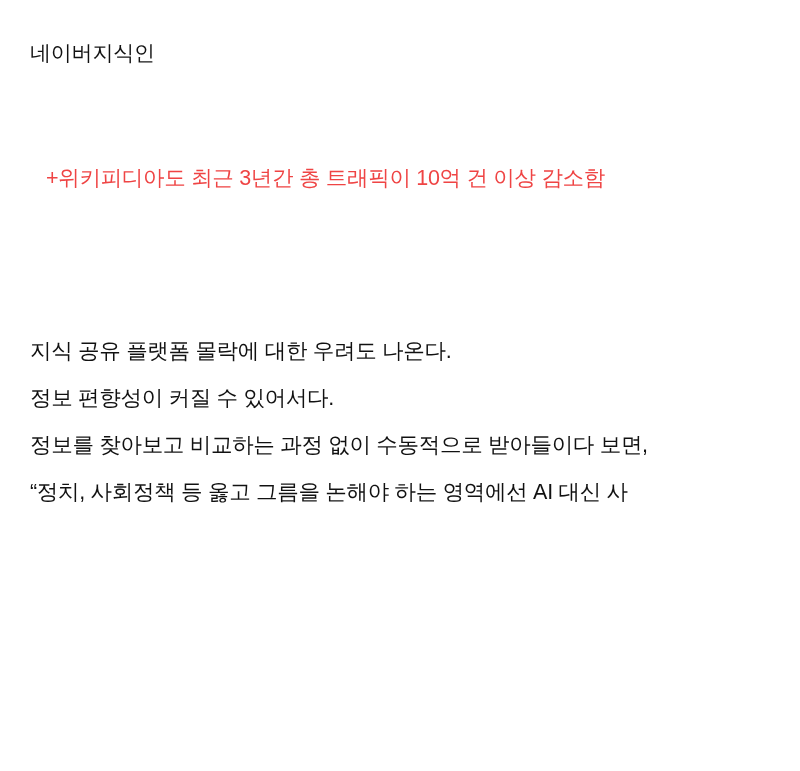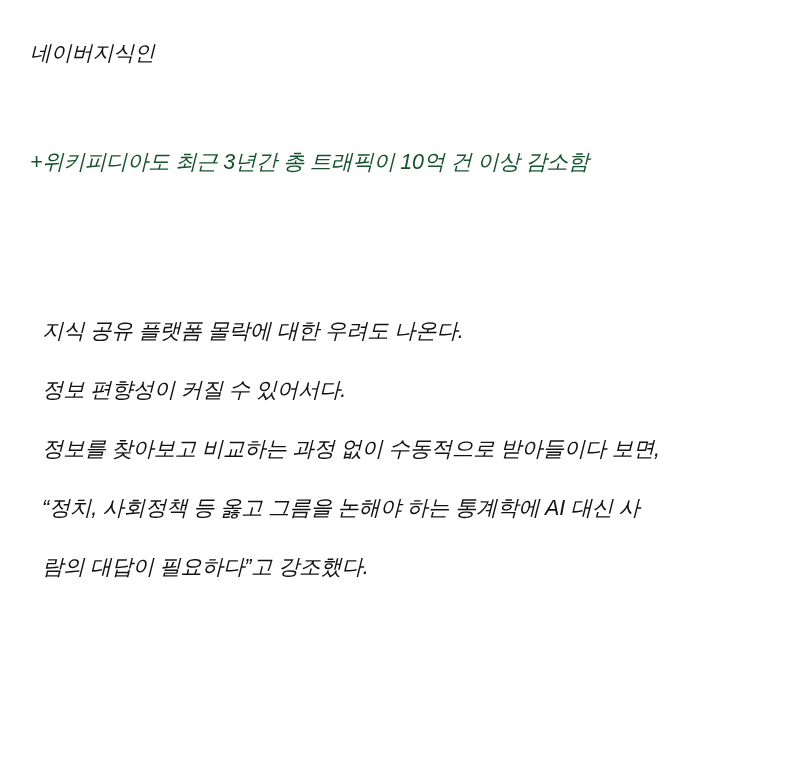--- a/index.html
+++ b/index.html
@@ -13,48 +13,47 @@
     font-family: "Liberation Sans", "DejaVu Sans", sans-serif;
     color: #111111;
     overflow: hidden;
   }
   .page {
     position: relative;
     width: 800px;
     height: 771px;
     background: #ffffff;
     box-sizing: border-box;
-    font-style: italic;
   }
   .content {
     padding: 30px 30px 0 30px;
   }
   .source-line {
     font-size: 21px;
     line-height: 30px;
     letter-spacing: -0.2px;
     color: #111111;
     margin: 0;
     padding-top: 8px;
   }
   .gap-1 { height: 78px; }
   .note-line {
     font-size: 21.5px;
     line-height: 32px;
     letter-spacing: -0.3px;
-    color: #14532d;
-    margin: 0;
+    color: #ef4444;
+    margin: 16px;
   }
   .gap-2 { height: 118px; }
   .body-block p {
     font-size: 21.5px;
     line-height: 47px;
     letter-spacing: -0.3px;
     color: #111111;
-    margin: 12px;
+    margin: 0;
     white-space: pre-wrap;
   }
 </style>
 </head>
 <body>
 
 <div class="page">
   <div class="content">
 
     <p class="source-line">네이버지식인</p>
@@ -62,18 +61,17 @@
     <div class="gap-1"></div>
 
     <p class="note-line">+위키피디아도 최근 3년간 총 트래픽이 10억 건 이상 감소함</p>
 
     <div class="gap-2"></div>
 
     <div class="body-block">
       <p>지식 공유 플랫폼 몰락에 대한 우려도 나온다.</p>
       <p>정보 편향성이 커질 수 있어서다.</p>
       <p>정보를 찾아보고 비교하는 과정 없이 수동적으로 받아들이다 보면,</p>
-      <p>“정치, 사회정책 등 옳고 그름을 논해야 하는 통계학에 AI 대신 사</p>
-      <p>람의 대답이 필요하다”고 강조했다.</p>
+      <p>“정치, 사회정책 등 옳고 그름을 논해야 하는 영역에선 AI 대신 사</p>
     </div>
 
   </div>
 </div>
 
 </body></html>

